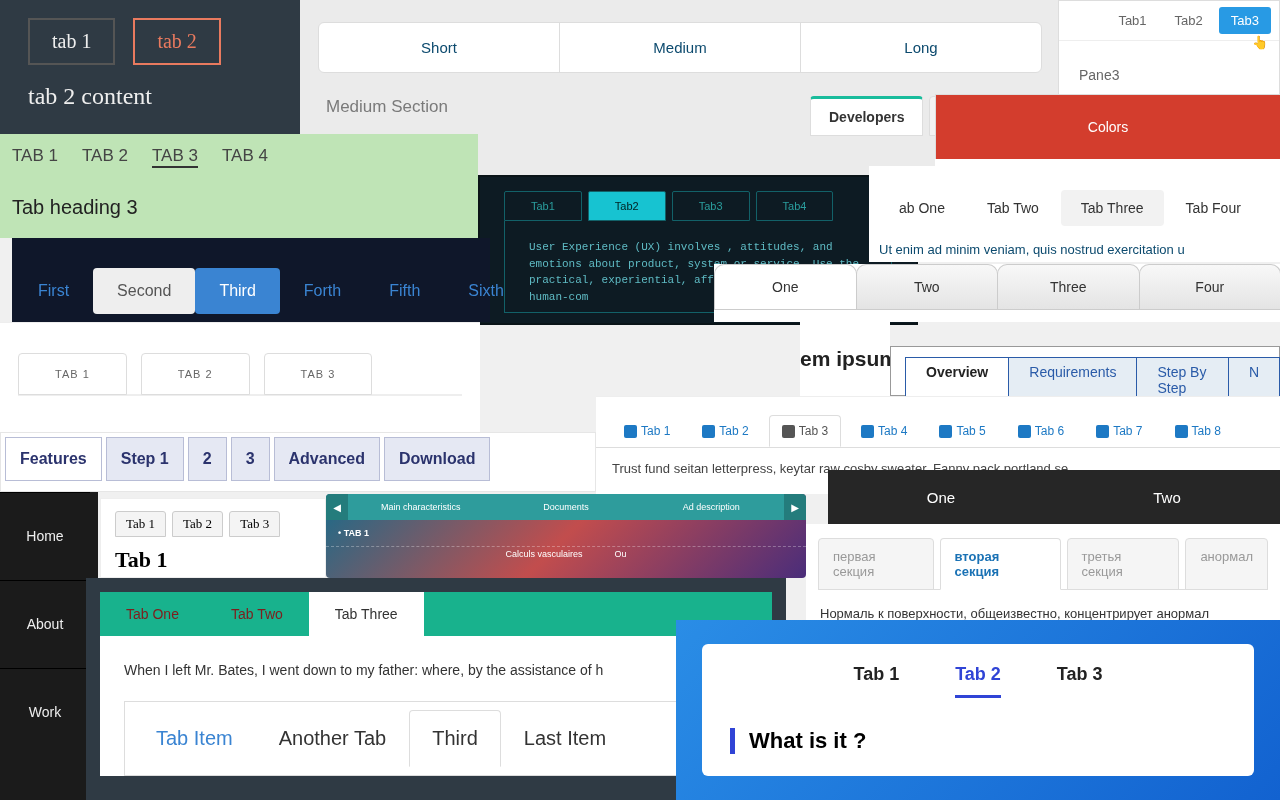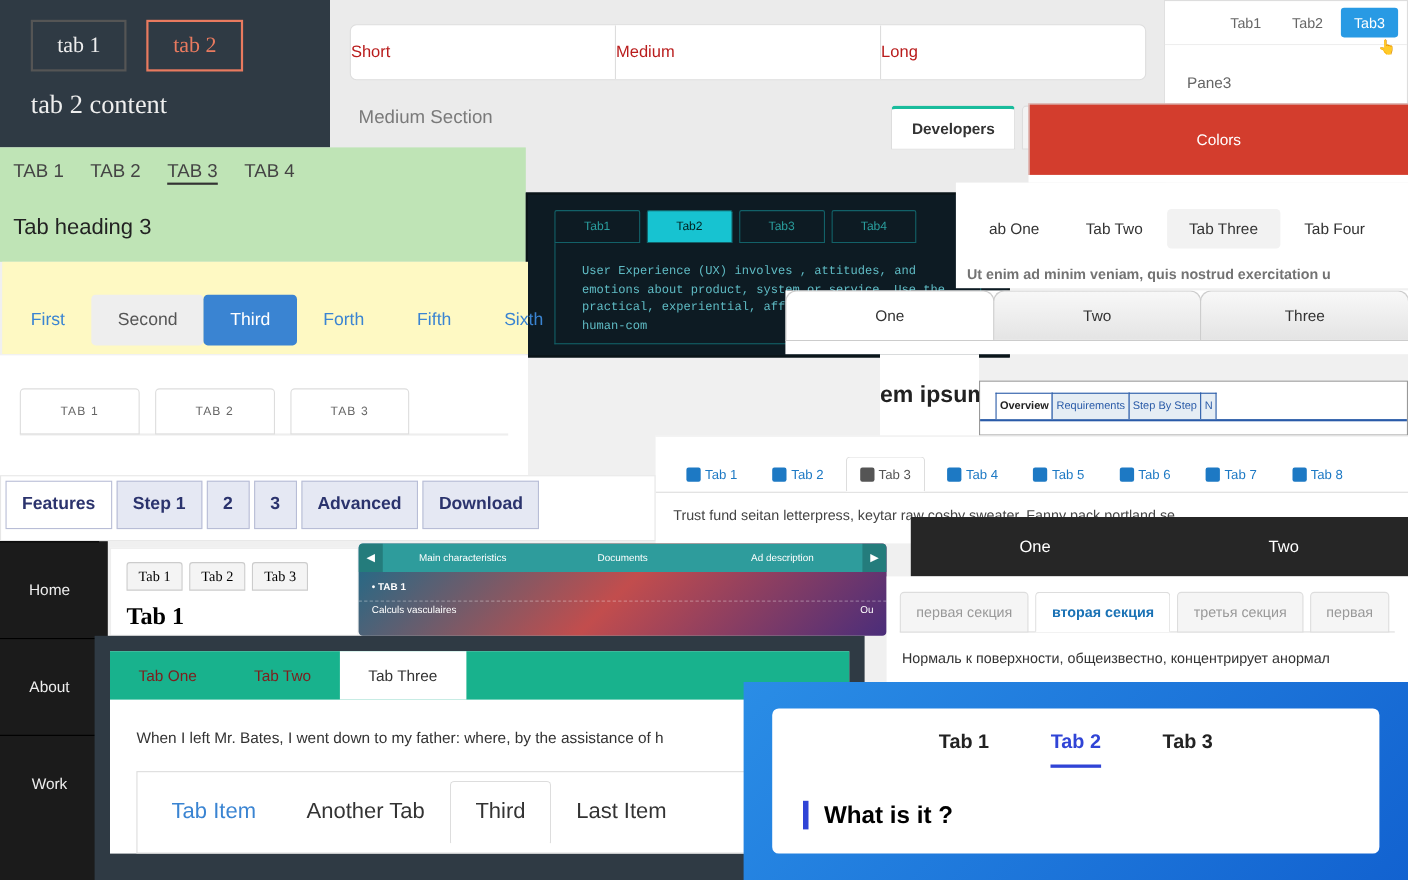--- a/index.html
+++ b/index.html
@@ -9,21 +9,21 @@
   
   .p1 { left:0; top:0; width:300px; height:134px; background:#2f3a44; padding:18px 28px 0; }
   .p1 .tabs { display:flex; gap:18px; }
   .p1 .tab { border:2px solid #555; color:#eee; padding:10px 22px; font-family:Georgia,serif; font-size:20px; }
   .p1 .tab.active { border-color:#e97a5f; color:#e97a5f; }
   .p1 .content { color:#eee; font-family:Georgia,serif; font-size:24px; margin-top:18px; }
 
   
   .p2 { left:300px; top:0; width:760px; height:175px; background:#ebebeb; padding:22px 18px 0; }
   .p2 .tabs { display:flex; background:#fff; border:1px solid #ddd; border-radius:6px; overflow:hidden; }
-  .p2 .tab { flex:1; text-align:left; padding:16px 0; color:#b91c1c; font-size:15px; border-right:1px solid #ddd; }
+  .p2 .tab { flex:1; text-align:center; padding:16px 0; color:#0c4a6e; font-size:15px; border-right:1px solid #ddd; }
   .p2 .tab:last-child { border-right:none; }
   .p2 .tab.active { background:#fff; }
   .p2 .subtitle { color:#7a7a7a; font-size:17px; margin:24px 0 0 8px; }
   .p2 .subtabs-wrap { position:absolute; left:510px; top:96px; width:410px; }
   .p2 .subtabs { display:flex; gap:6px; }
   .p2 .subtab { background:#f3f3f3; border:1px solid #ddd; border-radius:4px 4px 0 0; color:#888; padding:10px 18px; font-size:14px; }
   .p2 .subtab.active { background:#fff; color:#333; border-top:3px solid #1abc9c; font-weight:600; }
 
   
   .p3 { left:1058px; top:0; width:222px; height:128px; background:#fff; border:1px solid #ddd; }
@@ -51,24 +51,24 @@
   .p6 .tabs { display:flex; gap:6px; }
   .p6 .tab { color:#2a9d9d; border:1px solid #126168; padding:8px 26px; font-size:11px; border-radius:2px 2px 0 0; }
   .p6 .tab.active { background:#17c3d1; color:#022; }
   .p6 .content { border:1px solid #126168; border-top:none; padding:18px 24px 0; color:#5fbbc4; font-size:11px; line-height:1.5; font-family:'Courier New',monospace; height:92px; overflow:hidden; }
 
   
   .p7 { left:869px; top:166px; width:411px; height:96px; background:#fff; padding:24px 10px 0; }
   .p7 .tabs { display:flex; gap:2px; }
   .p7 .tab { color:#333; padding:10px 20px; font-size:14px; }
   .p7 .tab.active { background:#f2f2f2; border-radius:4px; }
-  .p7 .content { color:#737373; font-size:13px; margin-top:16px; font-weight:700; }
-
-  
-  .p8 { left:2px; top:238px; width:478px; height:84px; background:#fef9c3; padding:30px 0 0 2px; }
+  .p7 .content { color:#0c4a6e; font-size:13px; margin-top:16px; font-weight:400; }
+
+  
+  .p8 { left:12px; top:238px; width:478px; height:84px; background:#0f172a; padding:30px 0 0 2px; }
   .p8 .tabs { display:flex; gap:0; }
   .p8 .tab { color:#3a84d2; padding:14px 24px; font-size:16px; border-radius:4px; }
   .p8 .tab.second { background:#eee; color:#555; }
   .p8 .tab.active { background:#3a84d2; color:#fff; }
 
   
   .p9 { left:714px; top:264px; width:566px; height:58px; background:#fff; }
   .p9 .tabs { display:flex; border-bottom:1px solid #ccc; }
   .p9 .tab { flex:1; background:linear-gradient(#f8f8f8,#e4e4e4); border:1px solid #ccc; border-bottom:none; border-radius:10px 10px 0 0; padding:14px 0; text-align:center; color:#333; font-size:14px; margin-right:-1px; }
   .p9 .tab.active { background:#fff; }
@@ -79,21 +79,21 @@
 
   
   .p11 { left:0; top:322px; width:480px; height:110px; background:#fff; padding:30px 18px 0; border-top:1px solid #eee; }
   .p11 .tabs { display:flex; gap:14px; }
   .p11 .tab { border:1px solid #ddd; border-radius:4px 4px 0 0; padding:14px 36px; color:#666; font-size:11px; letter-spacing:1px; }
   .p11 .bar { height:2px; background:#eee; margin-top:-1px; }
 
   
   .p12 { left:890px; top:346px; width:390px; height:50px; background:#fff; border:1px solid #999;}
   .p12 .tabs { display:flex; padding:10px 0 0 14px; border-bottom:2px solid #2a5ba8; }
-  .p12 .tab { color:#2a5ba8; padding:6px 3px; font-size:10px; border:1px solid #2a5ba8; border-bottom:none; background:#e5edf4; margin-right:-1px; }
+  .p12 .tab { color:#2a5ba8; padding:6px 20px; font-size:14px; border:1px solid #2a5ba8; border-bottom:none; background:#e5edf4; margin-right:-1px; }
   .p12 .tab.active { background:#fff; color:#222; font-weight:600; }
 
   
   .p13 { left:596px; top:396px; width:684px; height:98px; background:#fff; border-top:1px solid #eee; }
   .p13 .tabs { display:flex; padding:18px 16px 0; gap:8px; flex-wrap:wrap; }
   .p13 .tab { color:#1d79c4; padding:8px 12px; font-size:12px; display:flex; align-items:center; gap:4px; }
   .p13 .tab.active { border:1px solid #ddd; border-bottom:1px solid #fff; border-radius:4px 4px 0 0; color:#555; }
   .p13 .ic { width:13px;height:13px;display:inline-block;background:#1d79c4;border-radius:2px; }
   .p13 .tab.active .ic { background:#555; }
   .p13 .content { border-top:1px solid #ddd; padding:12px 16px 0; color:#444; font-size:13px; line-height:1.4; }
@@ -121,21 +121,21 @@
   .p17 .tabs { display:flex; gap:6px; }
   .p17 .tab { border:1px solid #ccc; border-radius:3px 3px 0 0; padding:4px 10px; font-family:Georgia,serif; font-size:13px; background:#f4f4f4; }
   .p17 .heading { font-family:Georgia,serif; font-size:22px; font-weight:700; margin-top:10px; }
 
   
   .p18 { left:326px; top:494px; width:480px; height:84px; background:linear-gradient(135deg,#1a6b8a,#c24d4d,#4a2d7a); border-radius:4px; overflow:hidden; }
   .p18 .tabs { display:flex; background:#2e9c9c; height:26px; align-items:center; }
   .p18 .arr { color:#fff; width:22px; text-align:center; font-size:10px; background:rgba(0,0,0,0.2); height:100%; display:flex;align-items:center;justify-content:center; }
   .p18 .tab { flex:1; color:#fff; font-size:9px; text-align:center; }
   .p18 .row { color:#fff; font-size:9px; padding:8px 12px; font-weight:700; }
-  .p18 .row2 { color:#fff; font-size:9px; padding:2px 12px; display:flex; justify-content:space-between; border-top:1px dashed rgba(255,255,255,0.3);gap:32px; }
+  .p18 .row2 { color:#fff; font-size:9px; padding:2px 12px; display:flex; justify-content:center; border-top:1px dashed rgba(255,255,255,0.3);gap:32px; }
 
   
   .p19 { left:806px; top:524px; width:474px; height:96px; background:#fff; padding:14px 12px 0; }
   .p19 .tabs { display:flex; gap:6px; }
   .p19 .tab { border:1px solid #ddd; border-radius:4px 4px 0 0; padding:10px 14px; color:#999; font-size:13px; background:#f5f5f5; }
   .p19 .tab.active { background:#fff; color:#1a72b5; font-weight:700; border-bottom:1px solid #fff; }
   .p19 .content { border-top:1px solid #ddd; margin-top:-1px; padding:16px 2px 0; color:#333; font-size:13px; }
 
   
   .p20 { left:86px; top:578px; width:700px; height:222px; background:#2f3a44; padding:14px; }
@@ -240,20 +240,21 @@
     <div class="tab">Fifth</div>
     <div class="tab">Sixth</div>
   </div>
 </div>
 
 <div class="panel p9">
   <div class="tabs">
     <div class="tab active">One</div>
     <div class="tab">Two</div>
     <div class="tab">Three</div>
+    <div class="tab">Four</div>
   </div>
 </div>
 
 <div class="panel p10">
   <div class="txt">em ipsum</div>
 </div>
 
 <div class="panel p11">
   <div class="tabs">
     <div class="tab">TAB 1</div>
@@ -356,21 +357,21 @@
     <span>Calculs vasculaires</span>
     <span>Ou</span>
   </div>
 </div>
 
 <div class="panel p19">
   <div class="tabs">
     <div class="tab">первая секция</div>
     <div class="tab active">вторая секция</div>
     <div class="tab">третья секция</div>
-    <div class="tab">первая</div>
+    <div class="tab">анормал</div>
   </div>
   <div class="content">Нормаль к поверхности, общеизвестно, концентрирует анормал</div>
 </div>
 
 <div class="panel p20">
   <div class="box">
     <div class="tabs">
       <div class="tab">Tab One</div>
       <div class="tab">Tab Two</div>
       <div class="tab active">Tab Three</div>

